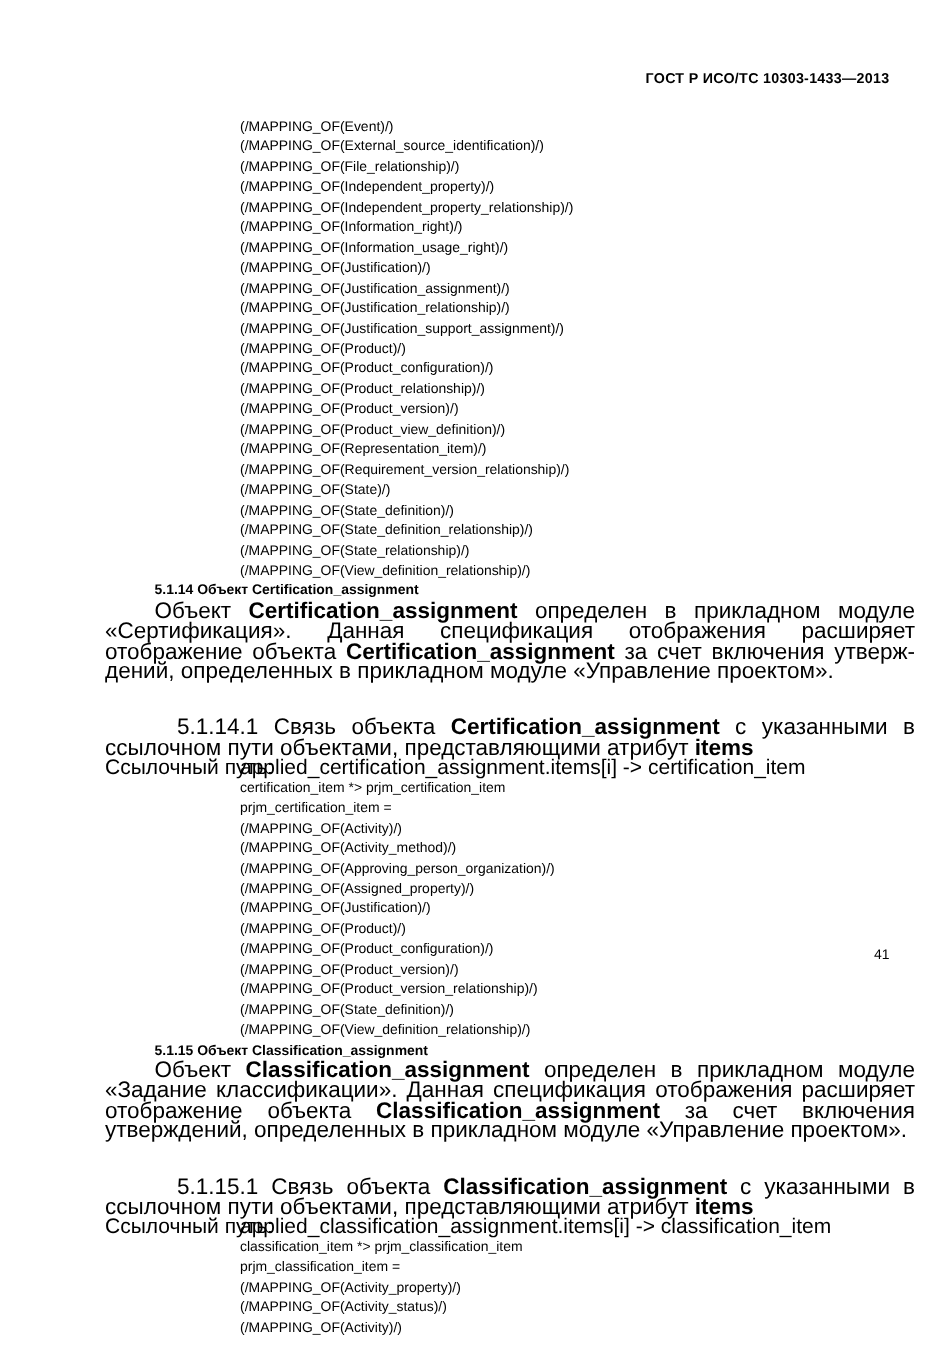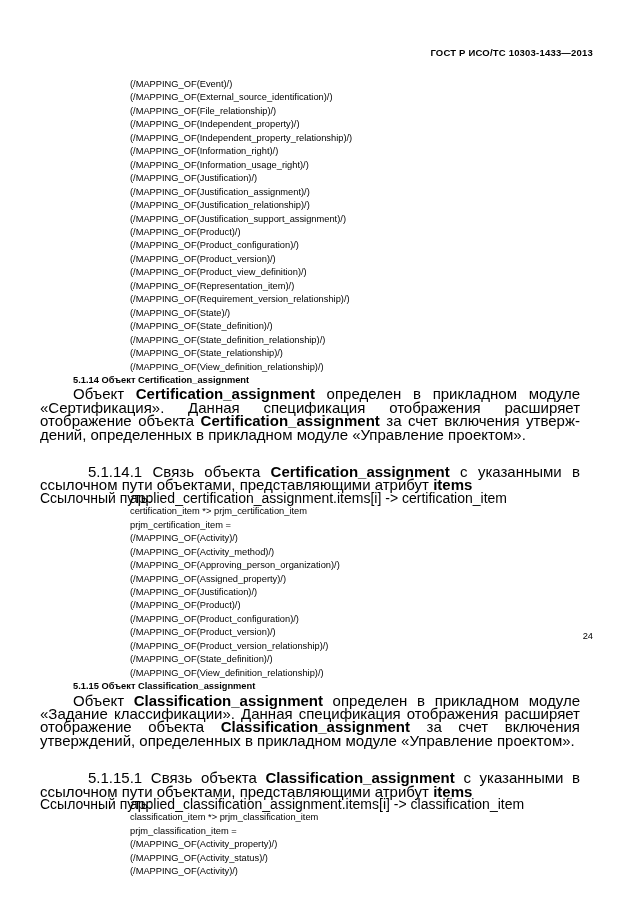--- a/index.html
+++ b/index.html
@@ -28,21 +28,21 @@
     top: 47px;
     right: 37px;
     font-size: 9.5px;
     font-weight: bold;
     letter-spacing: 0.2px;
     white-space: nowrap;
   }
   .content {
     position: absolute;
     top: 78px;
-    left: 40px;
+    left: 70px;
     width: 540px;
   }
   .mono-block {
     font-size: 9.3px;
     line-height: 13.45px;
     white-space: nowrap;
   }
   .mono-block .ml {
     padding-left: 90px;
   }
@@ -102,20 +102,21 @@
       <div class="ml">(/MAPPING_OF(Independent_property)/)</div>
       <div class="ml">(/MAPPING_OF(Independent_property_relationship)/)</div>
       <div class="ml">(/MAPPING_OF(Information_right)/)</div>
       <div class="ml">(/MAPPING_OF(Information_usage_right)/)</div>
       <div class="ml">(/MAPPING_OF(Justification)/)</div>
       <div class="ml">(/MAPPING_OF(Justification_assignment)/)</div>
       <div class="ml">(/MAPPING_OF(Justification_relationship)/)</div>
       <div class="ml">(/MAPPING_OF(Justification_support_assignment)/)</div>
       <div class="ml">(/MAPPING_OF(Product)/)</div>
       <div class="ml">(/MAPPING_OF(Product_configuration)/)</div>
+      <div class="ml">(/MAPPING_OF(Product_relationship)/)</div>
       <div class="ml">(/MAPPING_OF(Product_version)/)</div>
       <div class="ml">(/MAPPING_OF(Product_view_definition)/)</div>
       <div class="ml">(/MAPPING_OF(Representation_item)/)</div>
       <div class="ml">(/MAPPING_OF(Requirement_version_relationship)/)</div>
       <div class="ml">(/MAPPING_OF(State)/)</div>
       <div class="ml">(/MAPPING_OF(State_definition)/)</div>
       <div class="ml">(/MAPPING_OF(State_definition_relationship)/)</div>
       <div class="ml">(/MAPPING_OF(State_relationship)/)</div>
       <div class="ml">(/MAPPING_OF(View_definition_relationship)/)</div>
     </div>
@@ -153,15 +154,15 @@
     <div class="mono-block">
       <div class="ml2">classification_item *&gt; prjm_classification_item</div>
       <div class="ml2">prjm_classification_item =</div>
       <div class="ml2">(/MAPPING_OF(Activity_property)/)</div>
       <div class="ml2">(/MAPPING_OF(Activity_status)/)</div>
       <div class="ml2">(/MAPPING_OF(Activity)/)</div>
     </div>
 
   </div>
 
-  <div class="pageno">24</div>
+  <div class="pageno">41</div>
 
 </div>
 
 </body></html>

